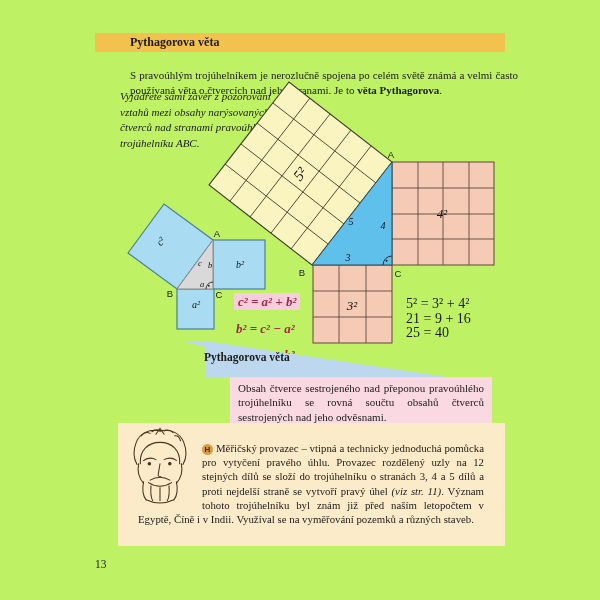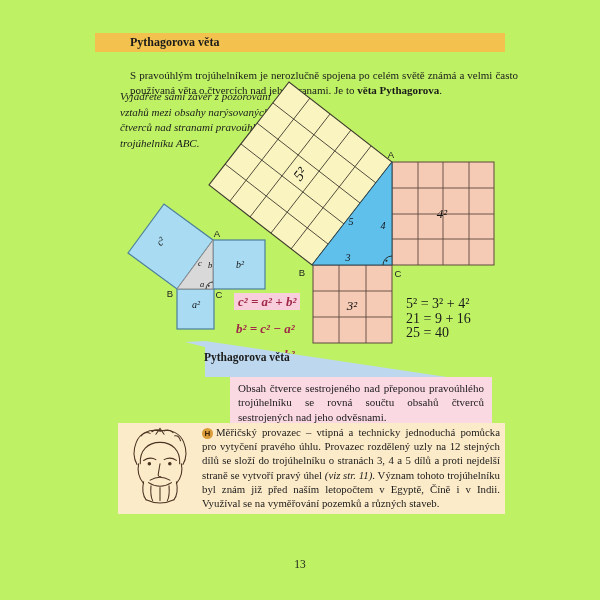--- a/index.html
+++ b/index.html
@@ -46,25 +46,25 @@
 
   .theorem{position:absolute;left:198px;top:377px;width:246px;background:#FBD9E3;
            padding:4px 8px;font-size:11px;line-height:14.3px;text-align:justify;margin-left:32px;}
 
   .infobox{position:absolute;left:118px;top:423px;width:387px;box-sizing:border-box;
            background:#FCEBC9;padding:2px 5px 4px 4px;font-size:10.8px;line-height:14.2px;}
   .portrait{float:left;width:76px;height:82px;margin:1px 4px 0 0;}
   .badge{display:inline-block;width:11px;height:11px;border-radius:50%;background:#DA9C3B;
          color:#3d2506;font-family:"Liberation Sans",sans-serif;font-weight:bold;
          font-size:8px;line-height:11px;text-align:center;margin-right:3px;}
-  .infobox p{margin:0;text-align:justify;}
+  .infobox p{margin:16px;text-align:justify;}
   .infobox .p2{clear:left;padding-top:2px;}
   .it{font-style:italic;}
 
-  .pagenum{position:absolute;left:95px;top:558px;width:410px;text-align:center;font-size:11.5px;}
+  .pagenum{position:absolute;left:95px;top:558px;width:410px;font-size:11.5px;}
 </style>
 </head>
 <body>
 
 <div class="page">
 
   <div class="bar">
     <div class="bar-title">Pythagorova věta</div>
   </div>
 

